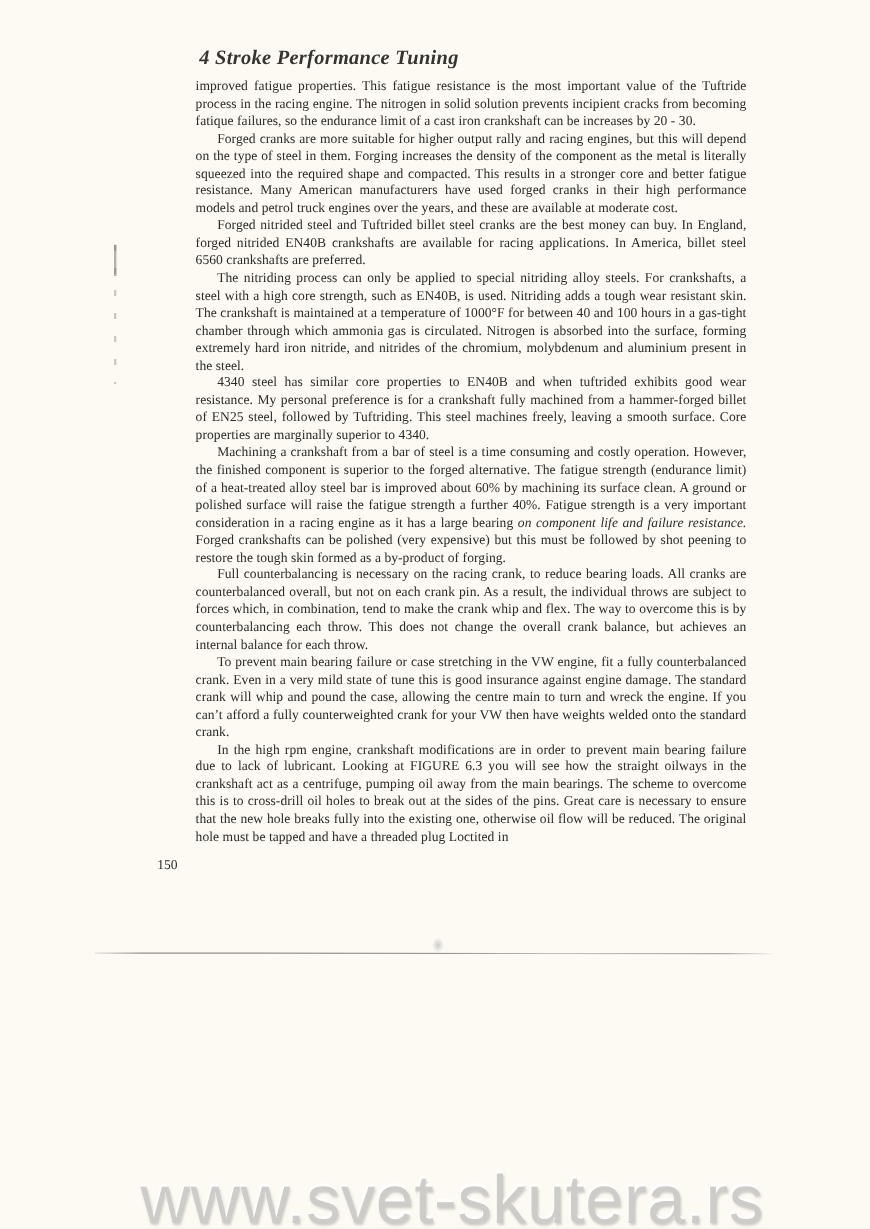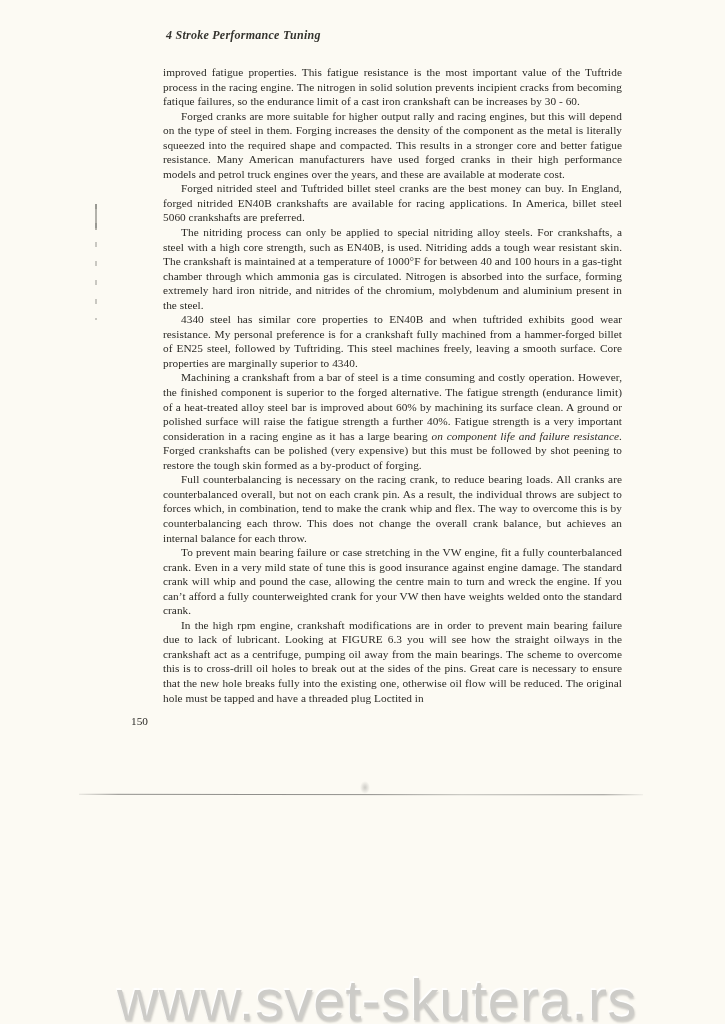--- a/index.html
+++ b/index.html
@@ -5,22 +5,22 @@
   html,body{margin:0;padding:0;background:#e8e6df;}
   .page{
     position:relative;
     width:725px;height:1024px;
     background:var(--paper-bg,#fcfaf3);
     font-family:"Liberation Serif",serif;
     color:var(--ink,#2b2a26);
     overflow:hidden;
   }
   .running-header{
-    position:absolute;left:166px;top:28px;
-    font-size:12px;font-style:italic;font-weight:600;
+    position:absolute;left:166px;top:38px;
+    font-size:17px;font-style:italic;font-weight:600;
     letter-spacing:.25px;color:#35342f;
   }
   .text-block{
     position:absolute;left:163px;top:65px;width:459px;
     font-size:11.3px;line-height:14.55px;
     text-align:justify;letter-spacing:.04px;
   }
   .text-block p{margin:0;text-indent:18px;}
   .text-block p.no-indent{text-indent:0;}
   .folio{
@@ -63,23 +63,23 @@
   }
 </style>
 </head>
 <body>
 
 <div class="page">
 
   <div class="running-header">4 Stroke Performance Tuning</div>
 
   <div class="text-block">
-    <p class="no-indent">improved fatigue properties. This fatigue resistance is the most important value of the Tuftride process in the racing engine. The nitrogen in solid solution prevents incipient cracks from becoming fatique failures, so the endurance limit of a cast iron crankshaft can be increases by 30 - 60.</p>
+    <p class="no-indent">improved fatigue properties. This fatigue resistance is the most important value of the Tuftride process in the racing engine. The nitrogen in solid solution prevents incipient cracks from becoming fatique failures, so the endurance limit of a cast iron crankshaft can be increases by 20 - 30.</p>
     <p>Forged cranks are more suitable for higher output rally and racing engines, but this will depend on the type of steel in them. Forging increases the density of the component as the metal is literally squeezed into the required shape and compacted. This results in a stronger core and better fatigue resistance. Many American manufacturers have used forged cranks in their high performance models and petrol truck engines over the years, and these are available at moderate cost.</p>
-    <p>Forged nitrided steel and Tuftrided billet steel cranks are the best money can buy. In England, forged nitrided EN40B crankshafts are available for racing applications. In America, billet steel 5060 crankshafts are preferred.</p>
+    <p>Forged nitrided steel and Tuftrided billet steel cranks are the best money can buy. In England, forged nitrided EN40B crankshafts are available for racing applications. In America, billet steel 6560 crankshafts are preferred.</p>
     <p>The nitriding process can only be applied to special nitriding alloy steels. For crankshafts, a steel with a high core strength, such as EN40B, is used. Nitriding adds a tough wear resistant skin. The crankshaft is maintained at a temperature of 1000°F for between 40 and 100 hours in a gas-tight chamber through which ammonia gas is circulated. Nitrogen is absorbed into the surface, forming extremely hard iron nitride, and nitrides of the chromium, molybdenum and aluminium present in the steel.</p>
     <p>4340 steel has similar core properties to EN40B and when tuftrided exhibits good wear resistance. My personal preference is for a crankshaft fully machined from a hammer-forged billet of EN25 steel, followed by Tuftriding. This steel machines freely, leaving a smooth surface. Core properties are marginally superior to 4340.</p>
     <p>
       <span>Machining a crankshaft from a bar of steel is a time consuming and costly operation. However, the finished component is superior to the forged alternative. The fatigue strength (endurance limit) of a heat-treated alloy steel bar is improved about 60% by machining its surface clean. A ground or polished surface will raise the fatigue strength a further 40%. Fatigue strength is a very important consideration in a racing engine as it has a large bearing </span><em>on component life and failure resistance.</em><span> Forged crankshafts can be polished (very expensive) but this must be followed by shot peening to restore the tough skin formed as a by-product of forging.</span>
     </p>
     <p>Full counterbalancing is necessary on the racing crank, to reduce bearing loads. All cranks are counterbalanced overall, but not on each crank pin. As a result, the individual throws are subject to forces which, in combination, tend to make the crank whip and flex. The way to overcome this is by counterbalancing each throw. This does not change the overall crank balance, but achieves an internal balance for each throw.</p>
     <p>To prevent main bearing failure or case stretching in the VW engine, fit a fully counterbalanced crank. Even in a very mild state of tune this is good insurance against engine damage. The standard crank will whip and pound the case, allowing the centre main to turn and wreck the engine. If you can’t afford a fully counterweighted crank for your VW then have weights welded onto the standard crank.</p>
     <p>In the high rpm engine, crankshaft modifications are in order to prevent main bearing failure due to lack of lubricant. Looking at FIGURE 6.3 you will see how the straight oilways in the crankshaft act as a centrifuge, pumping oil away from the main bearings. The scheme to overcome this is to cross-drill oil holes to break out at the sides of the pins. Great care is necessary to ensure that the new hole breaks fully into the existing one, otherwise oil flow will be reduced. The original hole must be tapped and have a threaded plug Loctited in</p>
   </div>
 

